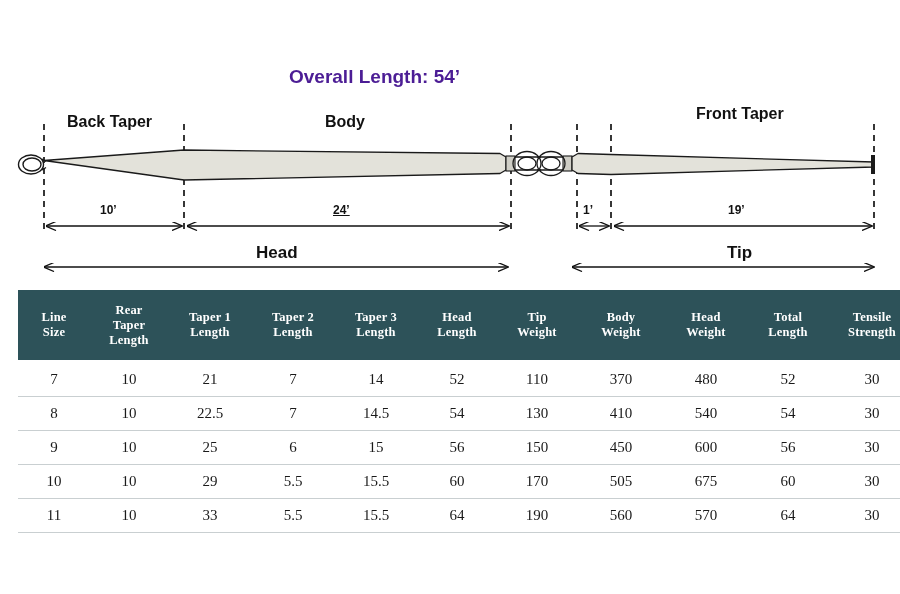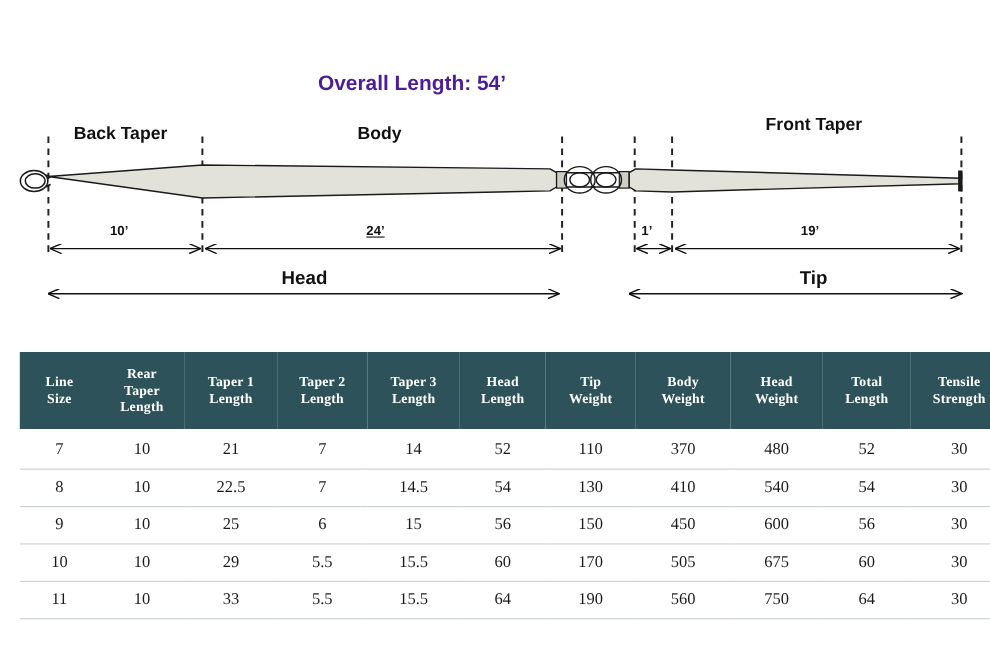--- a/index.html
+++ b/index.html
@@ -79,21 +79,21 @@
   #diagram-svg {
     position: absolute;
     left: 0;
     top: 0;
   }
 
   
   #spec-table-wrap {
     position: absolute;
     left: 18px;
-    top: 320px;
+    top: 290px;
     width: 864px;
   }
   table#spec-table {
     border-collapse: collapse;
     width: 864px;
     table-layout: fixed;
   }
   table#spec-table thead th {
     background: #2d5259;
     color: #ffffff;
@@ -330,19 +330,19 @@
         </tr>
         <tr>
           <td>11</td>
           <td>10</td>
           <td>33</td>
           <td>5.5</td>
           <td>15.5</td>
           <td>64</td>
           <td>190</td>
           <td>560</td>
-          <td>750</td>
+          <td>570</td>
           <td>64</td>
           <td>30</td>
         </tr>
       </tbody>
   </table>
 </div>
 
 </body></html>

